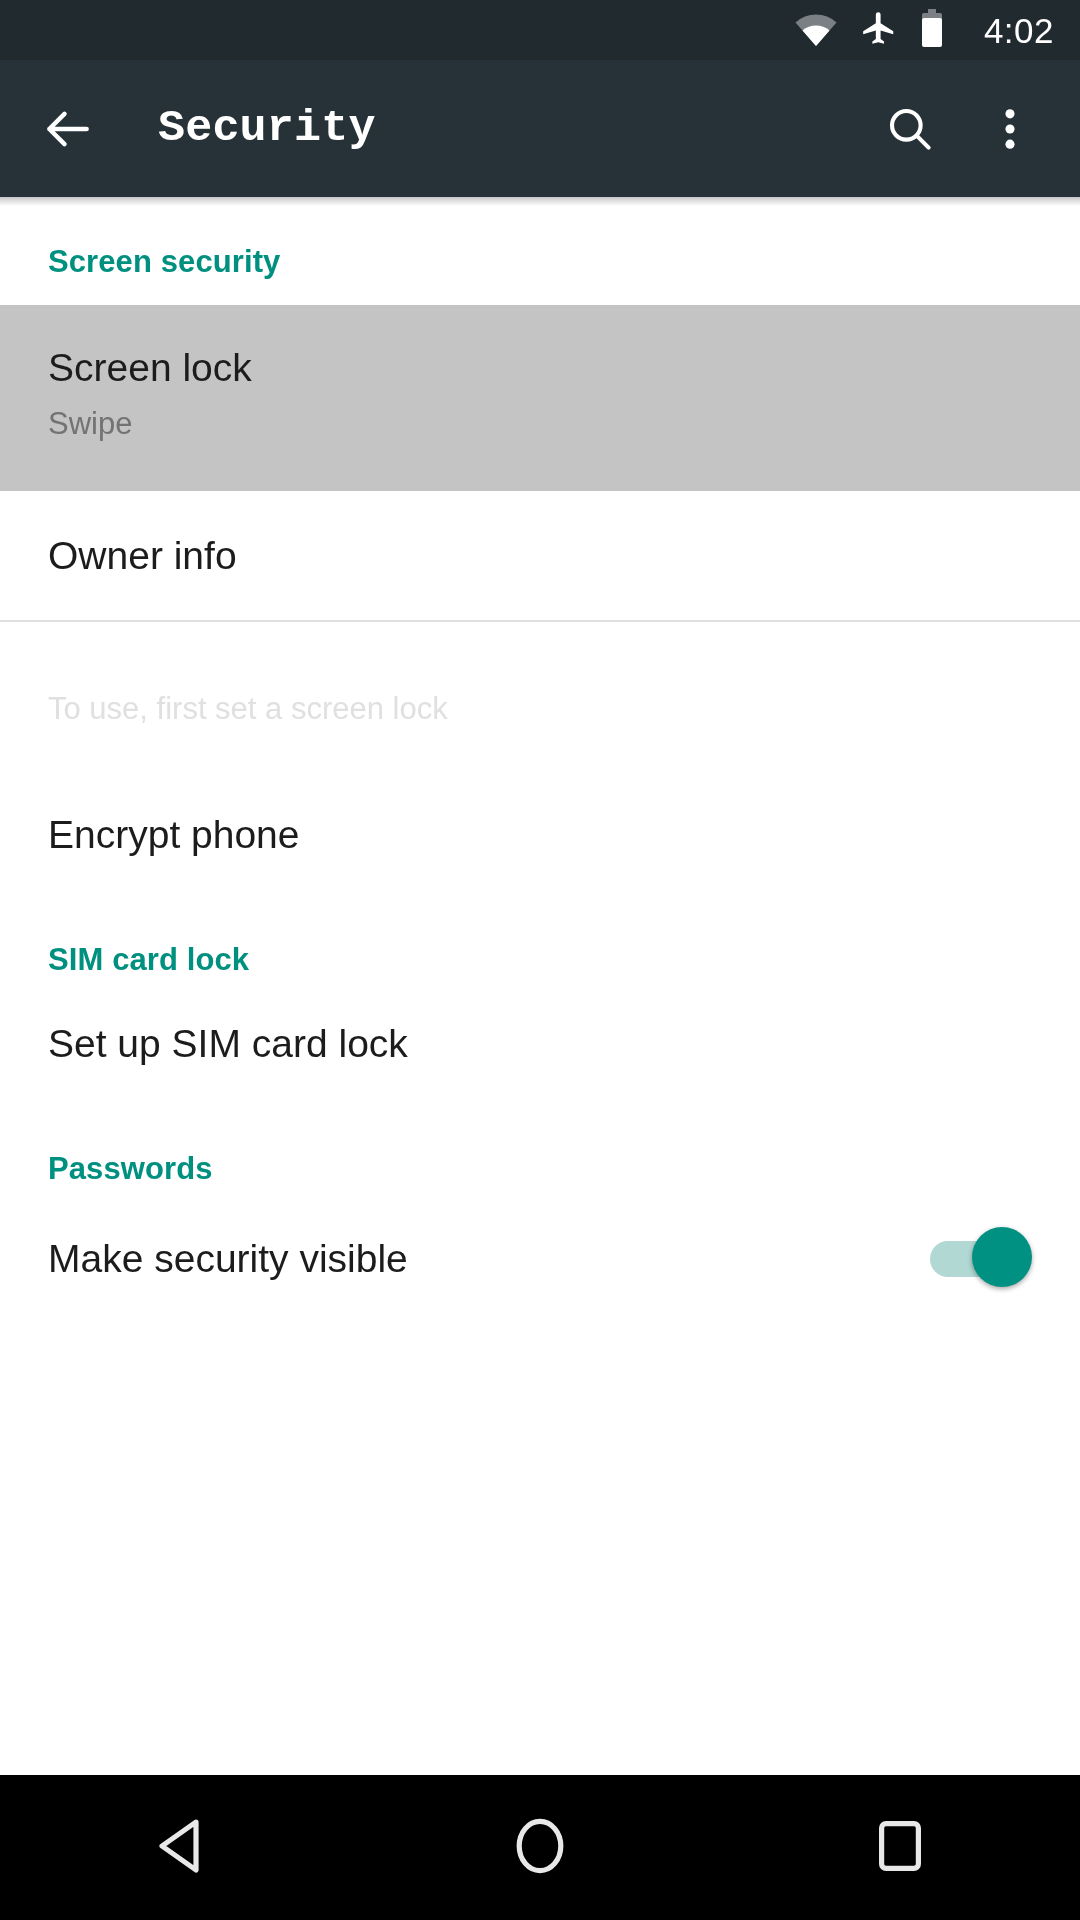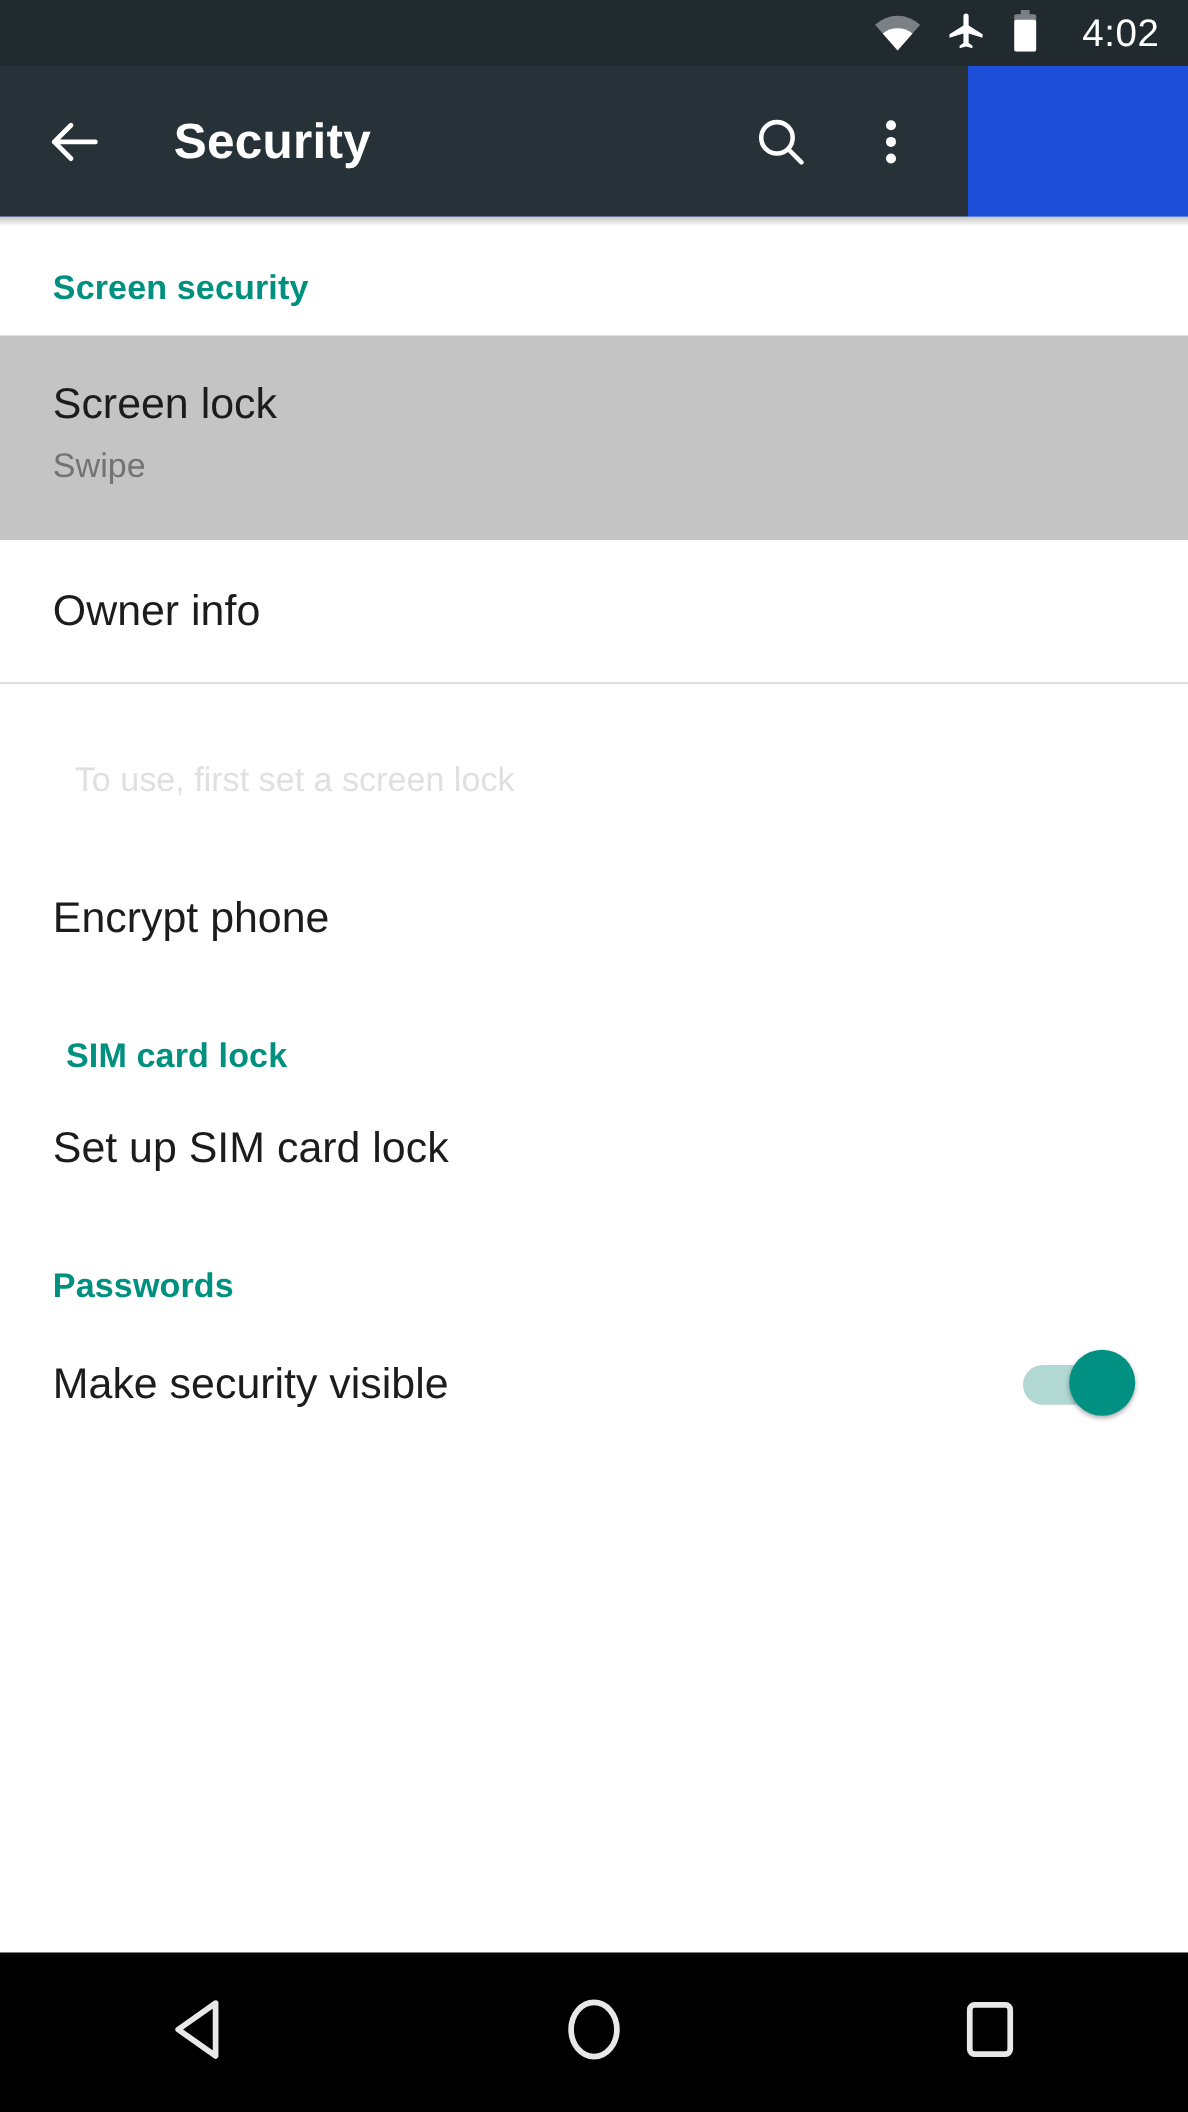--- a/index.html
+++ b/index.html
@@ -20,23 +20,23 @@
   }
   .sb-icons { display:flex; align-items:center; gap:22px; }
   .wifi-icon { position:relative; width:44px; height:34px; }
   .clock {
     color:#ffffff; font-size:35px; font-weight:400; letter-spacing:0.5px;
     margin-left:18px; line-height:1;
   }
 
   
   .appbar {
-    position:absolute; left:0; top:60px; width:880px; height:137px;
+    position:absolute; left:0; top:60px; width:1080px; height:137px;
     background:#263238;
-    display:flex; align-items:center;
+    display:flex; align-items:center;font-family:Liberation Mono, monospace;
   }
   .back-arrow { width:56px; height:56px; margin-left:40px; flex:0 0 auto; }
   .appbar-title {
     color:#ffffff; font-size:45px; font-weight:700;
     margin-left:62px; letter-spacing:0.2px; flex:1 1 auto; line-height:1;
   }
   .appbar-action { width:52px; height:52px; flex:0 0 auto; }
   .act-search { margin-right:48px; }
   .act-overflow { margin-right:44px; }
 
@@ -157,29 +157,29 @@
       <div class="row-sub" style="margin-top:21px;">Swipe</div>
     </div>
 
     <div class="row" style="padding-top:45px; padding-bottom:45px;">
       <div class="row-title">Owner info</div>
     </div>
 
     <div class="divider"></div>
 
     <div class="row row-disabled" style="padding-top:49px; padding-bottom:45px;">
-      <div class="row-sub" style="margin-top:22px;margin-left:20px;">To use, first set a screen lock</div>
+      <div class="row-sub" style="margin-top:22px;">To use, first set a screen lock</div>
     </div>
 
 
     <div class="row" style="padding-top:46px; padding-bottom:45px;">
       <div class="row-title">Encrypt phone</div>
     </div>
 
-    <div class="section-header" style="padding-top:43px;margin-left:12px;">SIM card lock</div>
+    <div class="section-header" style="padding-top:43px;">SIM card lock</div>
 
     <div class="row" style="padding-top:46px; padding-bottom:45px;">
       <div class="row-title">Set up SIM card lock</div>
     </div>
 
     <div class="section-header" style="padding-top:43px;">Passwords</div>
 
     <div class="row switch-row" style="padding-top:40px; padding-bottom:40px;">
       <div class="row-title">Make security visible</div>
       <div class="toggle">

